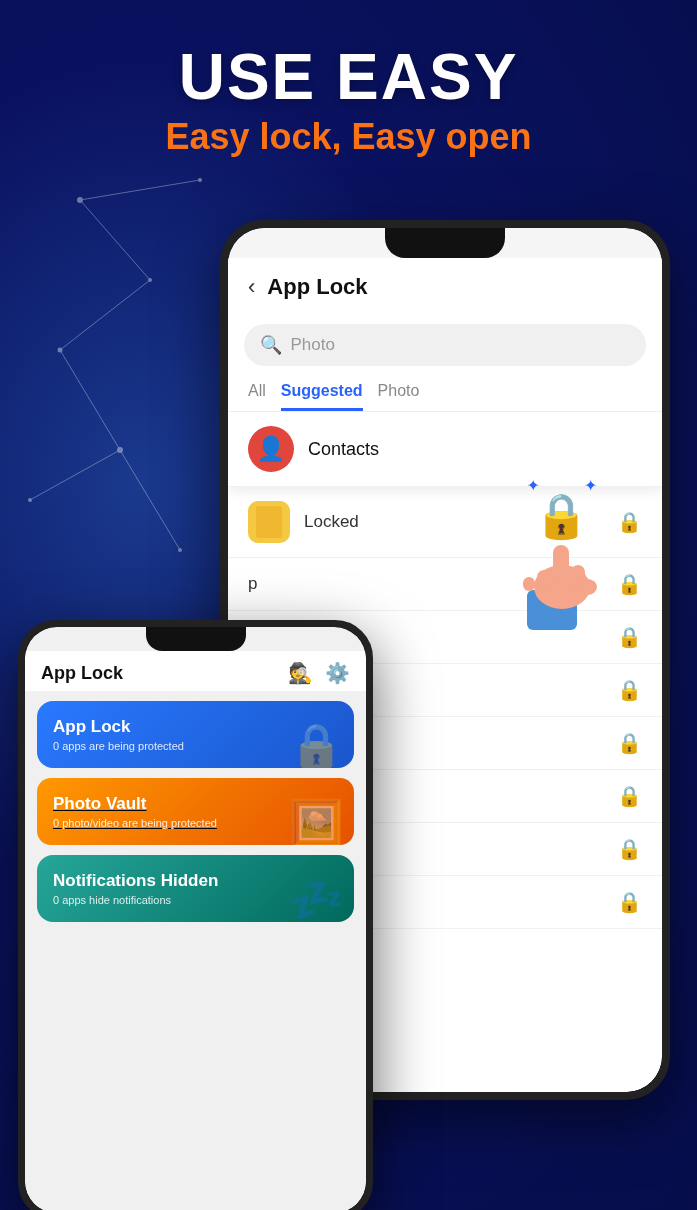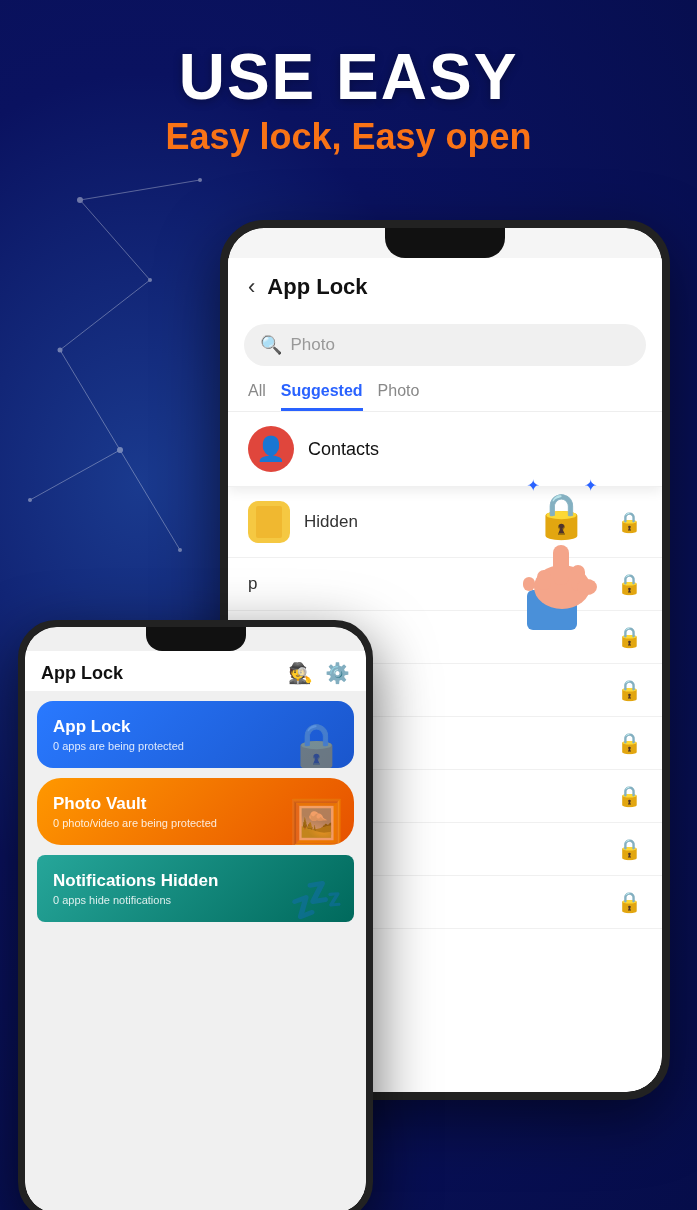--- a/index.html
+++ b/index.html
@@ -314,31 +314,32 @@
       border-radius: 16px;
       padding: 16px;
       display: flex;
       align-items: center;
       position: relative;
       overflow: hidden;
     }
 
     .card-orange {
       background: linear-gradient(135deg, #ff9800, #e65100);
-      border-radius: 24px;
+      border-radius: 14px;
       padding: 16px;
       display: flex;
       align-items: center;
       position: relative;
       overflow: hidden;
+      text-decoration: underline;
     }
 
     .card-teal {
       background: linear-gradient(135deg, #26a69a, #00695c);
-      border-radius: 8px;
+      border-radius: 16px;
       padding: 16px;
       display: flex;
       align-items: center;
       position: relative;
       overflow: hidden;
     }
 
     .card-text {
       flex: 1;
     }
@@ -426,21 +427,21 @@
           <div class="contacts-icon">
             <span class="contacts-icon-inner">👤</span>
           </div>
           <span class="contacts-name">Contacts</span>
         </div>
 
         <div class="app-row">
           <div class="app-icon-notes">
             <div class="app-icon-notes-inner"></div>
           </div>
-          <span class="app-name">Hidden</span>
+          <span class="app-name">Locked</span>
           <span class="lock-icon-gray">🔒</span>
         </div>
 
         <div class="app-row-partial">
           <span class="app-name-partial">p</span>
           <span class="lock-icon-gray">🔒</span>
         </div>
         <div class="app-row-partial">
           <span class="app-name-partial">endar</span>
           <span class="lock-icon-gray">🔒</span>

